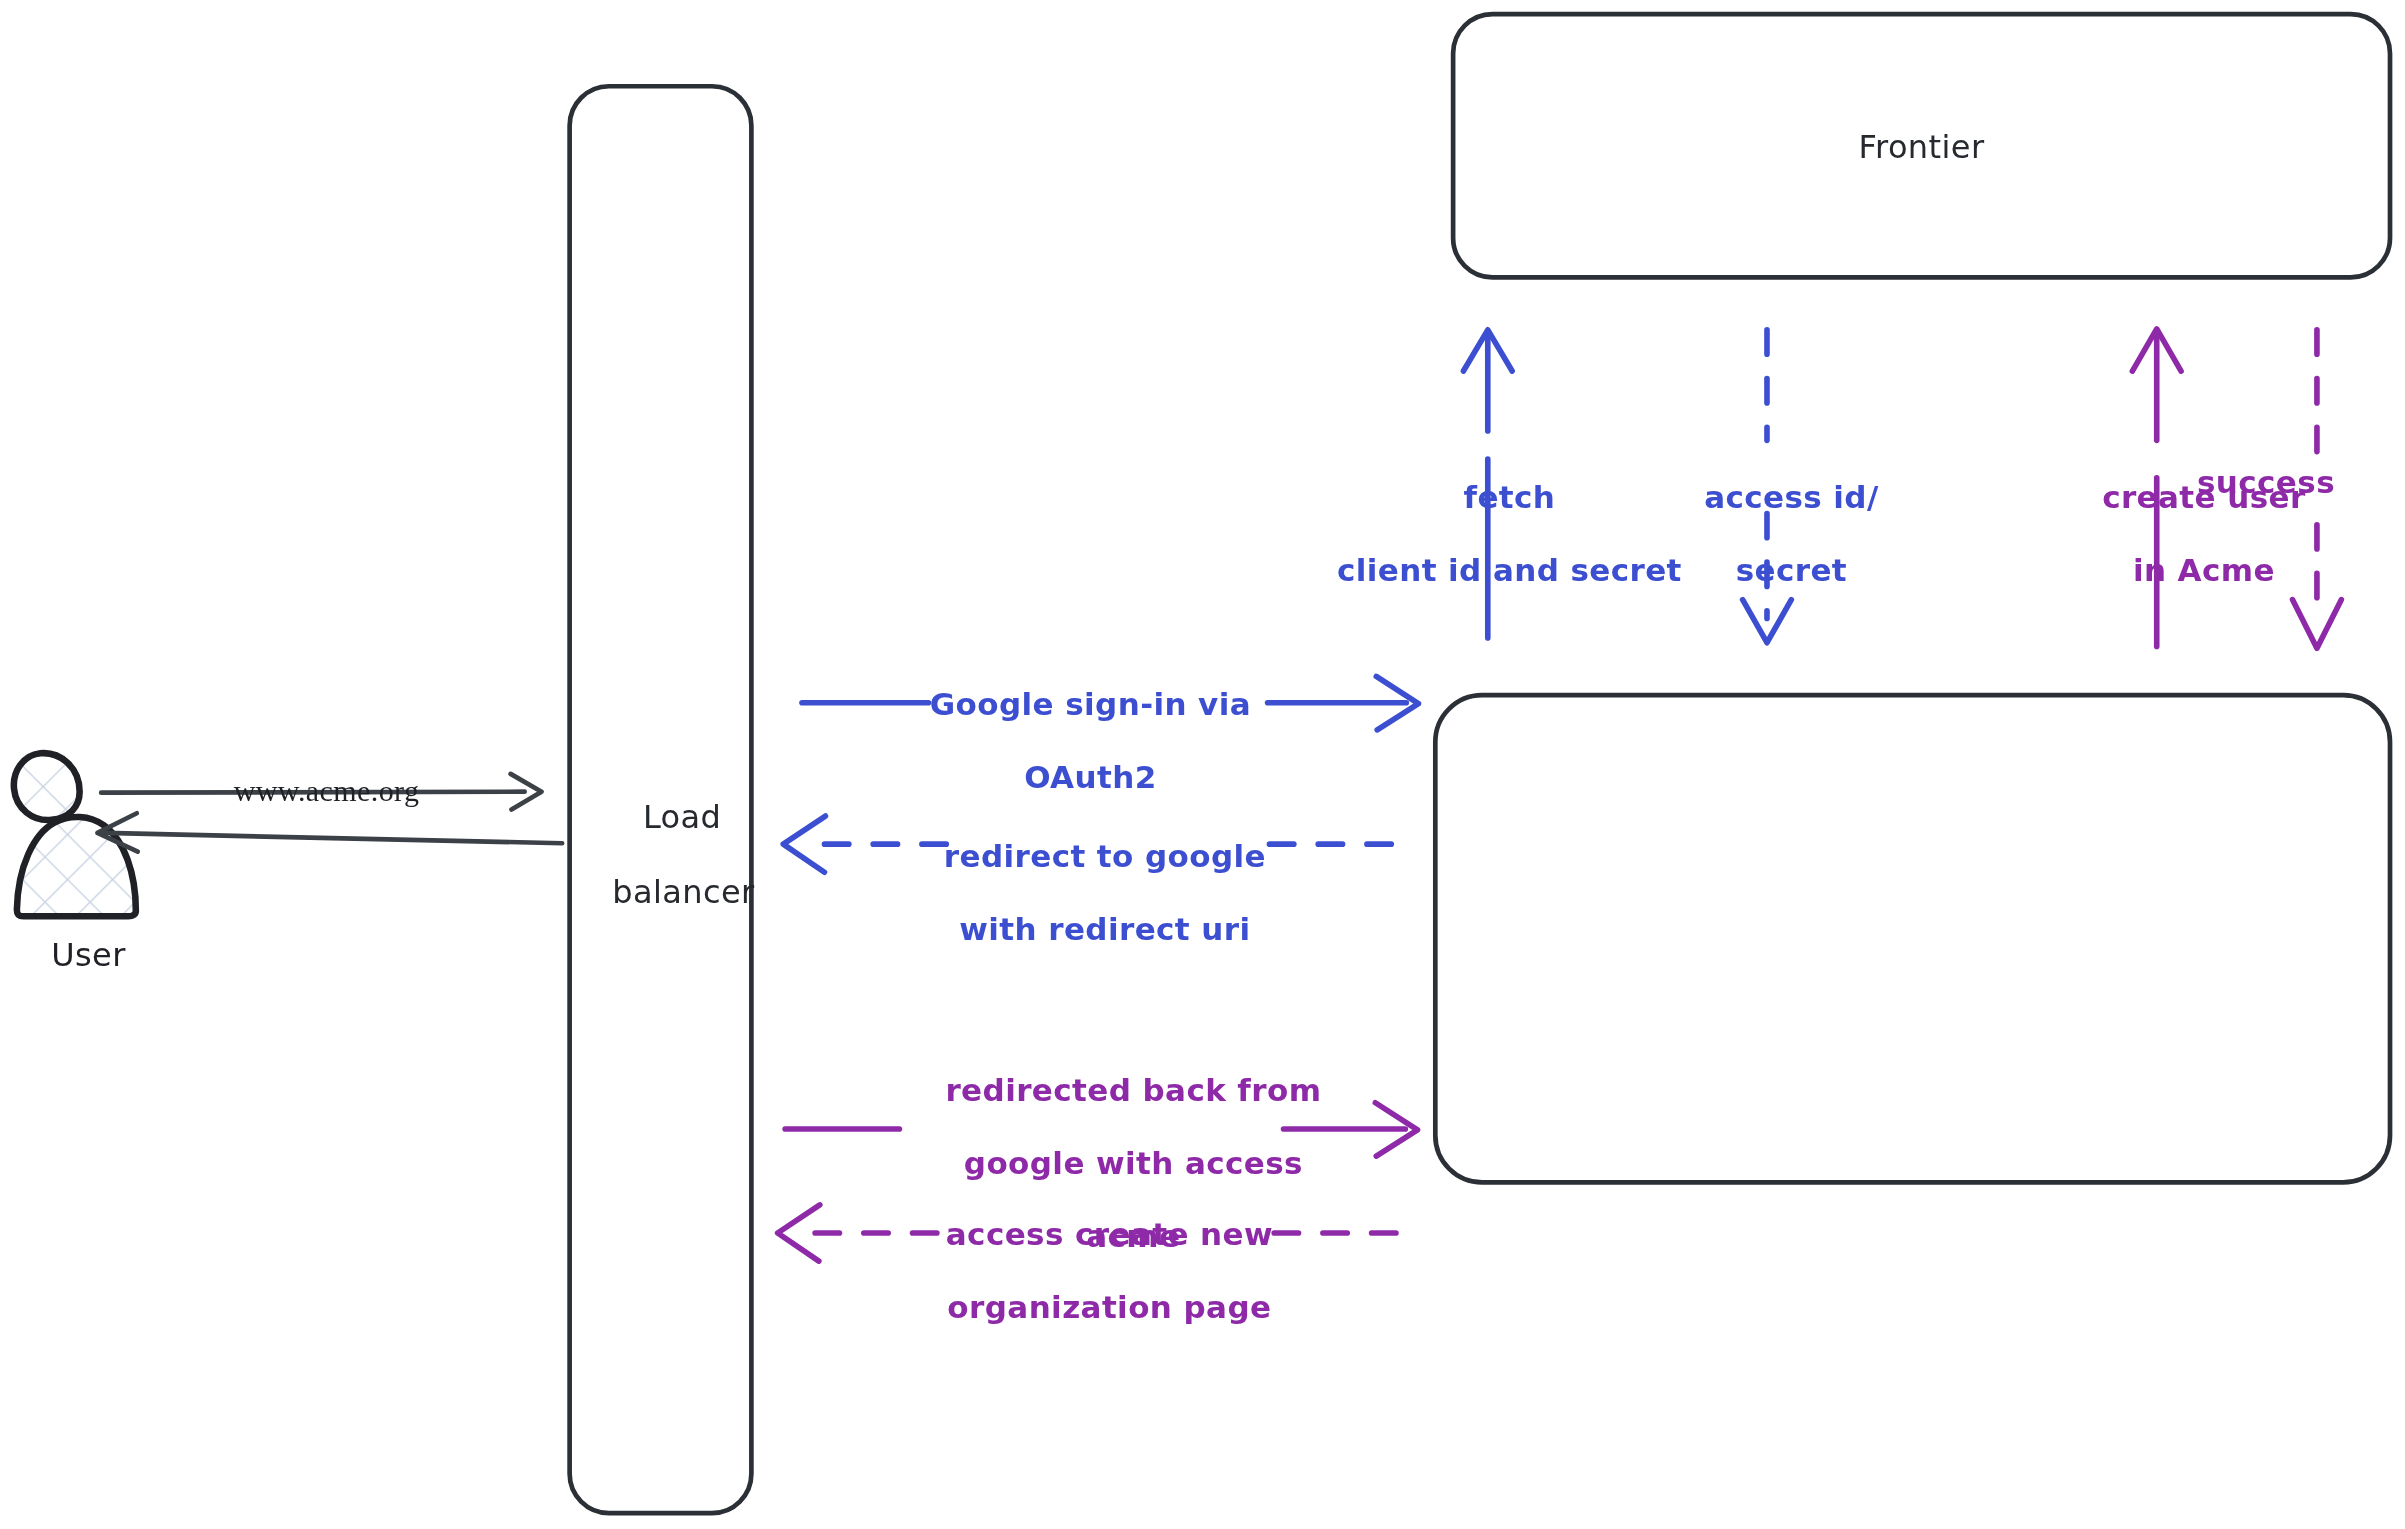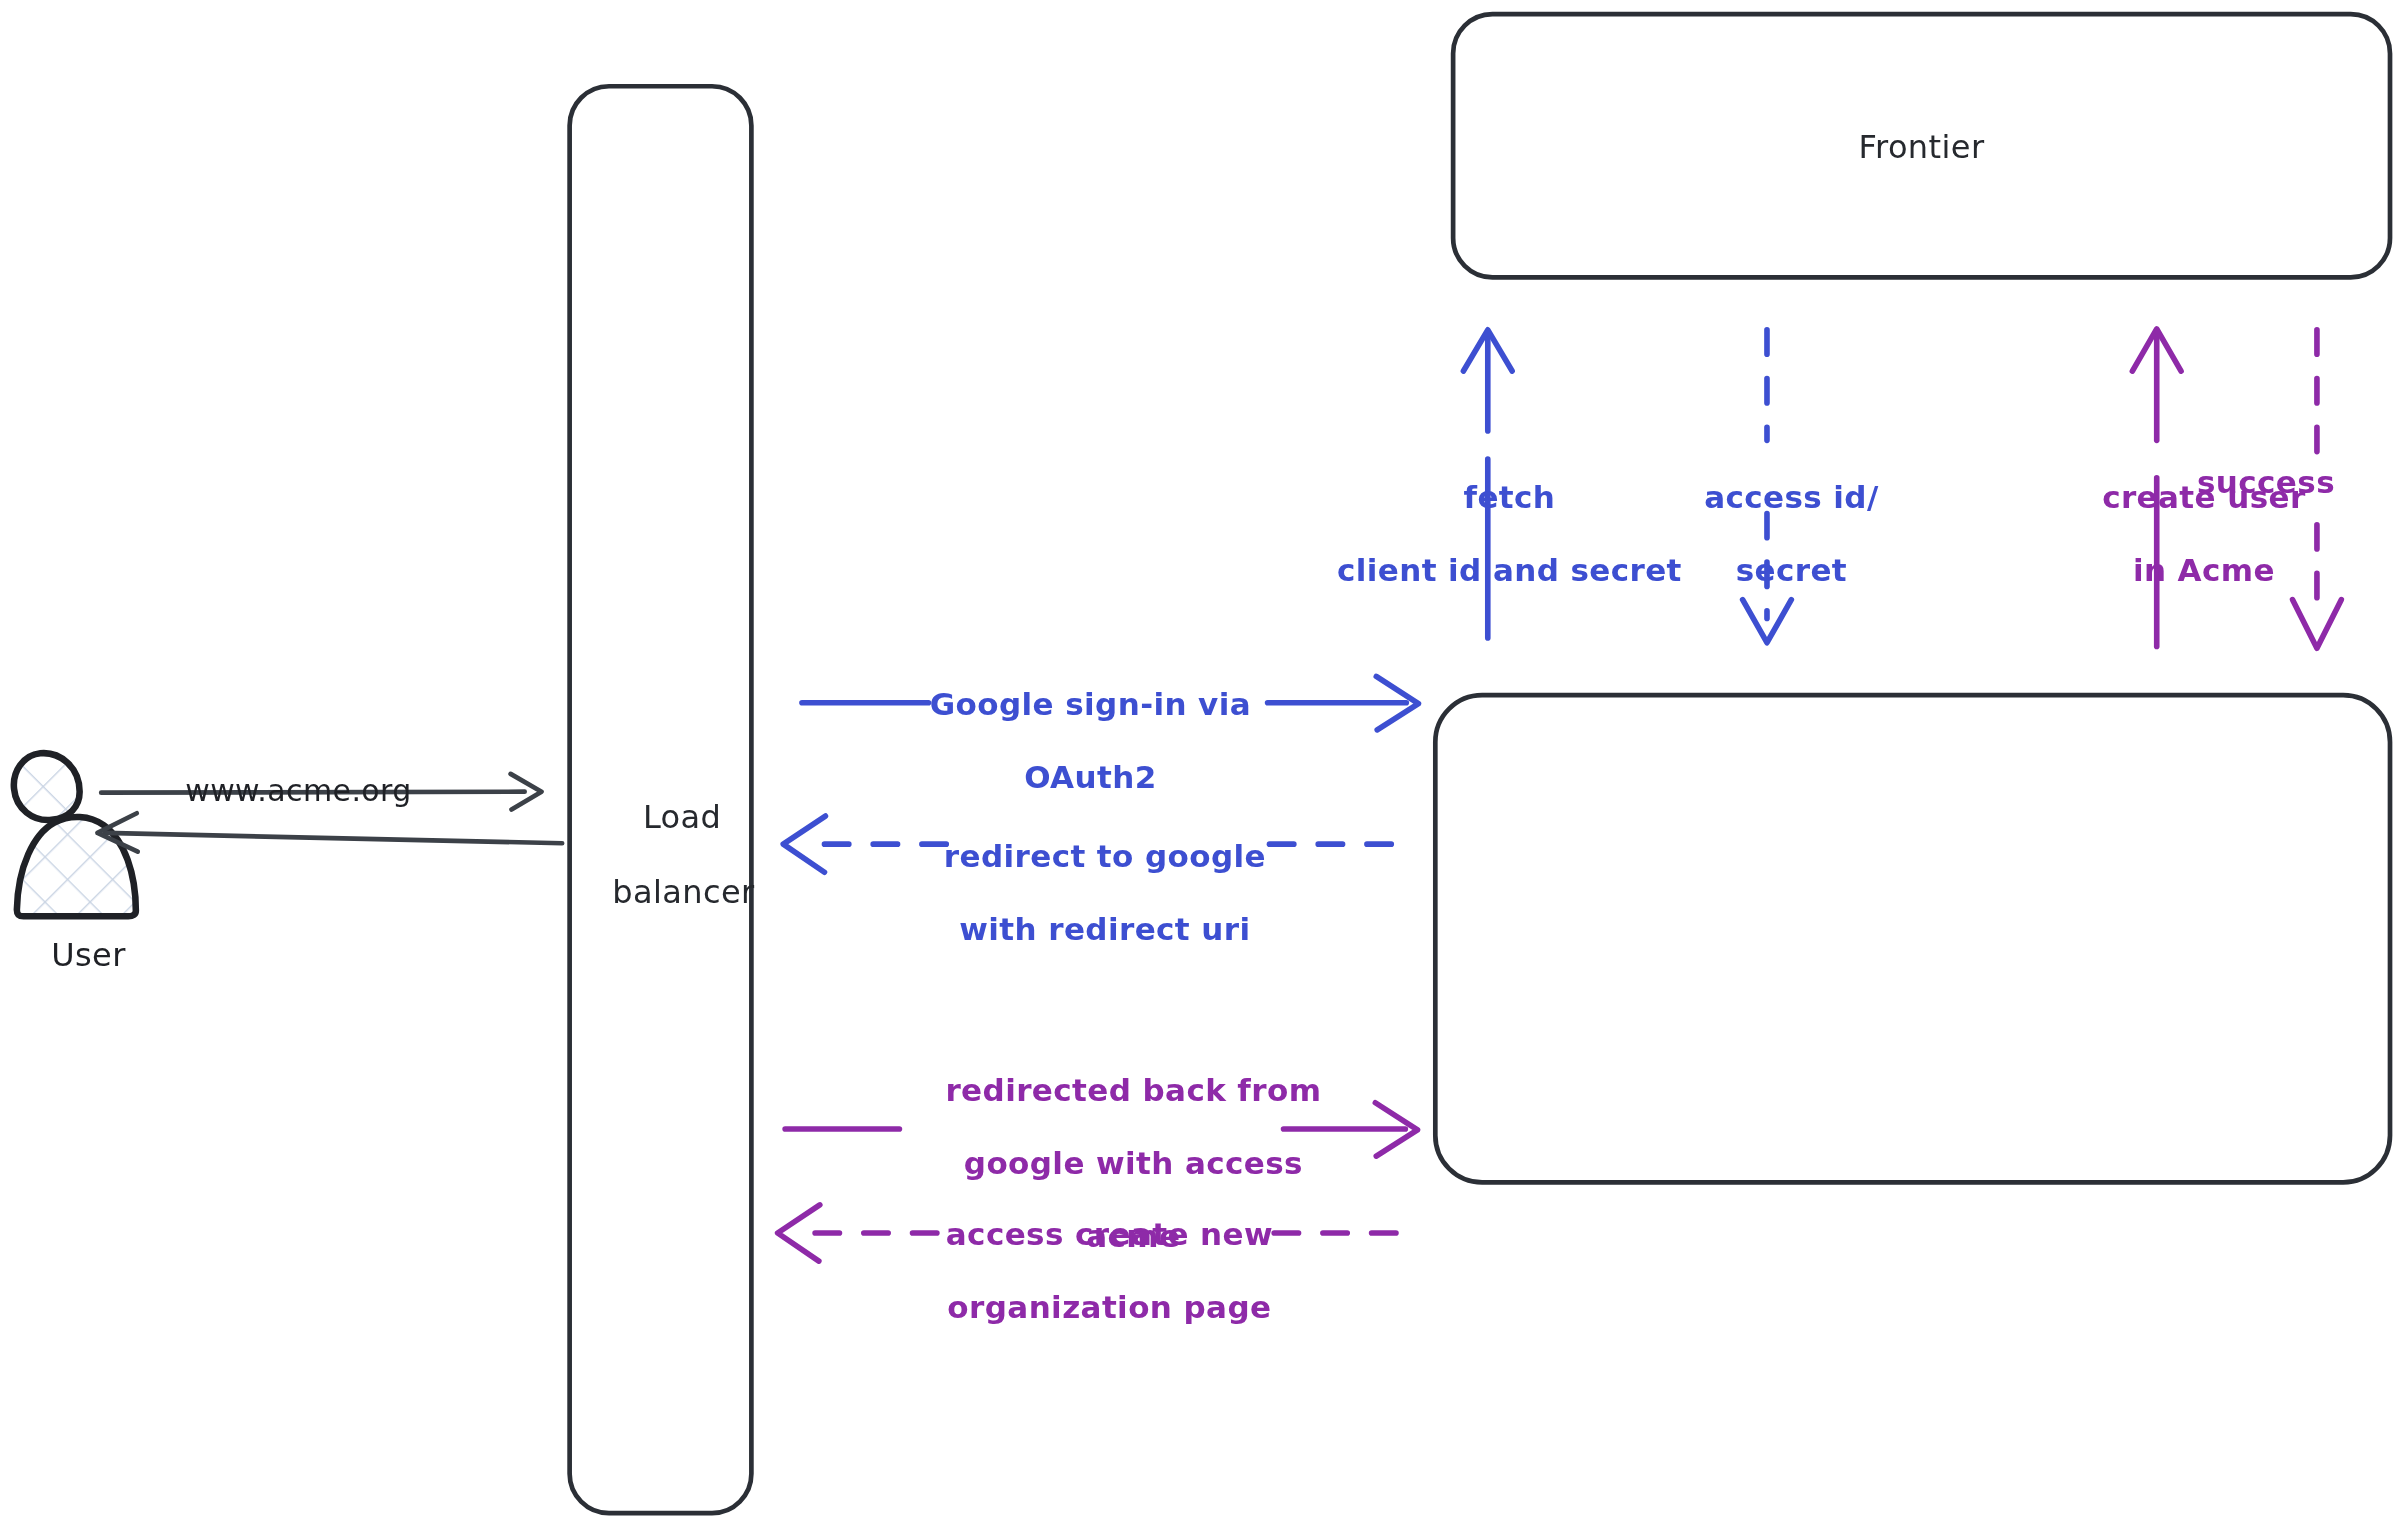--- a/index.html
+++ b/index.html
@@ -145,21 +145,21 @@
   <div class="lbl actor-label" style="left:0px; top:937px; width:141px;padding-left:18px;">User</div>
 
   <div class="lbl node-label" style="left:570px; top:761px; width:182px;">
     <span>Load</span><br>
     <span>balancer</span>
   </div>
 
   <div class="lbl node-label" style="left:1453px; top:129px; width:937px;">Frontier</div>
 
 
-  <div class="lbl dark-edge-label" style="left:111px; top:773px; width:375px;">www.acme.org</div>
+  <div class="lbl dark-edge-label" style="left:139px; top:773px; width:375px;font-family:Liberation Serif, serif;">www.acme.org</div>
 
   <div class="lbl edge-label-blue" style="left:862px; top:649px; width:412px;">
     <span>Google sign-in via</span><br>
     <span>OAuth2</span>
   </div>
 
   <div class="lbl edge-label-blue" style="left:881px; top:801px; width:403px;">
     <span>redirect to google</span><br>
     <span>with redirect uri</span>
   </div>

